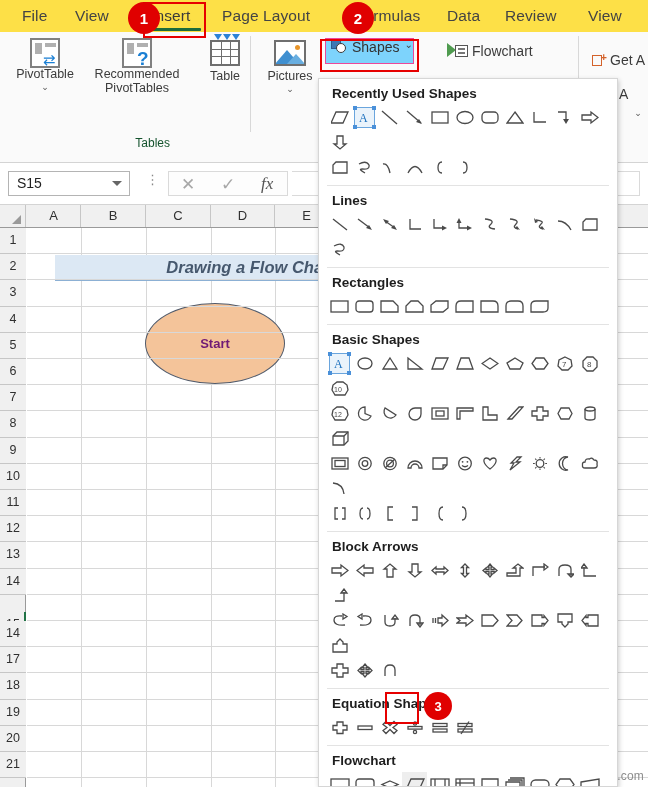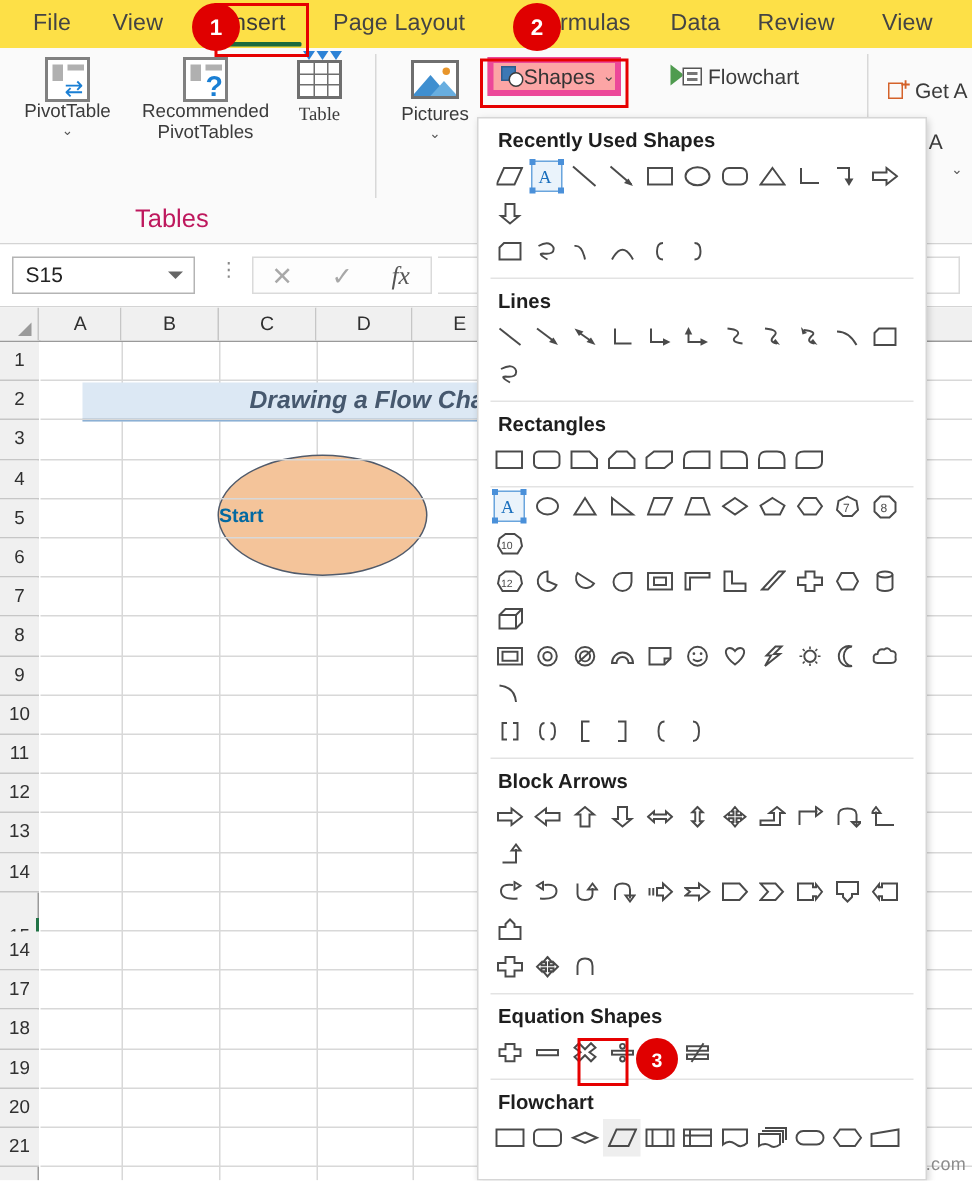--- a/index.html
+++ b/index.html
@@ -25,21 +25,21 @@
     position: absolute; height: 3px; background: #1c6b3c; border-radius: 1px;
   }
 
   #ribbon-body { position: absolute; left: 0; top: 32px; width: 648px; height: 131px; background: #fafafa; border-bottom: 1px solid #d4d4d4; }
 
   .ribbon-btn { position: absolute; text-align: center; font-size: 12.5px; color: #3b3b3b; }
   .ribbon-btn .lbl { display: block; line-height: 13.5px; }
   .chev { font-size: 9px; color: #555; display: block; line-height: 11px; }
 
   .grp-divider { position: absolute; width: 1px; background: #d8d8d8; }
-  .grp-label { position: absolute; font-size: 17px; color: #be185d; text-align: left; }
+  .grp-label { position: absolute; font-size: 12px; color: #14532d; text-align: right; }
 
   
   .ico { position: relative; margin: 0 auto; }
 
   .pivot-ico { width: 30px; height: 30px; border: 2px solid #808080; background: #fff; }
   .pivot-ico .b1 { position: absolute; left: 3px; top: 3px; width: 7px; height: 11px; background: #b0b0b0; }
   .pivot-ico .b2 { position: absolute; left: 13px; top: 3px; width: 11px; height: 4px; background: #b0b0b0; }
   .pivot-arrow { position: absolute; left: 11px; top: 12px; font-size: 15px; color: #1a7fd4; line-height: 15px; }
   .qmark { position: absolute; left: 13px; top: 9px; font-size: 19px; color: #1a7fd4; font-weight: bold; line-height: 19px; }
 
@@ -47,22 +47,22 @@
   .table-ico .hl { position: absolute; left: 0; width: 100%; height: 1px; background: #6f6f6f; }
   .table-ico .vl { position: absolute; top: 0; height: 100%; width: 1px; background: #6f6f6f; }
   .tri-down { position: absolute; top: -8px; width: 0; height: 0; border-left: 4px solid transparent; border-right: 4px solid transparent; border-top: 6px solid #2c82d6; }
 
   .pic-ico { width: 32px; height: 26px; border: 2px solid #6f6f6f; background: #fff; overflow: hidden; }
   .pic-ico .mtn { position: absolute; left: -2px; bottom: -1px; width: 0; height: 0; border-left: 13px solid transparent; border-right: 13px solid transparent; border-bottom: 15px solid #3f8fd0; }
   .pic-ico .mtn2 { position: absolute; left: 10px; bottom: -1px; width: 0; height: 0; border-left: 10px solid transparent; border-right: 10px solid transparent; border-bottom: 11px solid #68aee0; }
   .pic-ico .sun { position: absolute; right: 4px; top: 3px; width: 5px; height: 5px; border-radius: 50%; background: #e8952a; }
 
   #shapes-button {
-    position: absolute; background: #fca5a5; border: 4px solid #ec4899;
-    display: flex; align-items: center; padding-left: 5px; font-size: 14px; color: #333;
+    position: absolute; background: #7dd3fc; border: 1px solid #ec4899;
+    display: flex; align-items: flex-start; padding-left: 5px; font-size: 14px; color: #333;
   }
   .shapes-glyph { position: relative; width: 17px; height: 15px; margin-right: 4px; }
   .shapes-glyph .sq { position: absolute; left: 0; top: 0; width: 10px; height: 10px; background: #3c78b4; border: 1px solid #2d5c8c; }
   .shapes-glyph .ci { position: absolute; left: 5px; top: 4px; width: 10px; height: 10px; border-radius: 50%; background: #fff; border: 1px solid #3a3a3a; }
 
   .smartart-glyph { position: relative; width: 22px; height: 16px; display: inline-block; vertical-align: -3px; margin-right: 3px; }
   .smartart-glyph .g1 { position: absolute; left: 0; top: 0; width: 0; height: 0; border-left: 9px solid #4f9b4f; border-top: 7px solid transparent; border-bottom: 7px solid transparent; }
   .smartart-glyph .g2 { position: absolute; left: 8px; top: 2px; width: 13px; height: 12px; border: 1.5px solid #555; background: #fff; }
   .smartart-glyph .g2 i { position: absolute; left: 2px; top: 2px; right: 2px; height: 1.5px; background: #777; display: block; }
 
@@ -115,22 +115,22 @@
 
   #title-cell {
     position: absolute; background: #dce8f4; border-bottom: 2px solid #8cb0d4;
     font-size: 16.5px; font-style: italic; font-weight: bold; color: #46586e;
     text-align: right; line-height: 100%; padding-right: 4px;
     display: flex; align-items: center; justify-content: flex-end;
   }
   #start-shape {
     position: absolute; border-radius: 50%;
     background: #f4c49a; border: 1.4px solid #515b6b;
-    display: flex; align-items: center; justify-content: flex-start;
-    font-size: 13px; font-weight: bold; color: #0369a1;
+    display: flex; align-items: center; justify-content: center;
+    font-size: 13px; font-weight: bold; color: #701a75;
   }
 
   
   #shapes-dropdown {
     position: absolute; left: 318px; top: 78px; width: 300px; height: 709px;
     background: #ffffff; border: 1px solid #d6d6d6;
     box-shadow: 1px 2px 5px rgba(0,0,0,.20);
     overflow: hidden;
   }
   .sec-title { font-size: 13.5px; font-weight: bold; color: #1e1e1e; padding: 7px 0 4px 13px; }
@@ -187,21 +187,21 @@
     <div class="ribbon-btn" style="left:84px; top:6px; width:106px;">
       <div class="ico pivot-ico">
         <div class="b1"></div>
           <div class="b2"></div>
         <div class="qmark">?</div>
       </div>
       <span class="lbl">Recommended</span>
       <span class="lbl">PivotTables</span>
     </div>
 
-    <div class="ribbon-btn" style="left:188px; top:8px; width:50px;font-family:Liberation Serif, serif;">
+    <div class="ribbon-btn" style="left:200px; top:8px; width:50px;">
       <div class="ico table-ico">
         <div class="tri-down" style="left:2px"></div>
         <div class="tri-down" style="left:11px"></div>
         <div class="tri-down" style="left:20px"></div>
         <div class="hl" style="top:7px"></div>
           <div class="hl" style="top:14px"></div>
         <div class="vl" style="left:9px"></div>
           <div class="vl" style="left:18px"></div>
       </div>
       <span class="lbl" style="margin-top:4px">Table</span>
@@ -567,20 +567,21 @@
       </div>
     <div class="shape-cell">
         <svg width="19" height="15">
           <path class="sg" d="M6 2 L18 2 L18 9 Q18 13 13 13 L1 13 L1 6 Q1 2 6 2 Z"></path>
         </svg>
       </div>
   </div>
 
   <div class="sec-divider"></div>
 
+  <div class="sec-title">Basic Shapes</div>
   <div class="shape-row">
     <div class="shape-cell selected-a">
       <svg width="13" height="13">
           <text x="1" y="11" font-size="12" fill="#1a6fbd" font-family="Liberation Serif, serif">A</text>
         </svg>
       <span class="hnd" style="left:-2px;top:-2px"></span>
         <span class="hnd" style="right:-2px;top:-2px"></span>
       <span class="hnd" style="left:-2px;bottom:-2px"></span>
         <span class="hnd" style="right:-2px;bottom:-2px"></span>
     </div>

